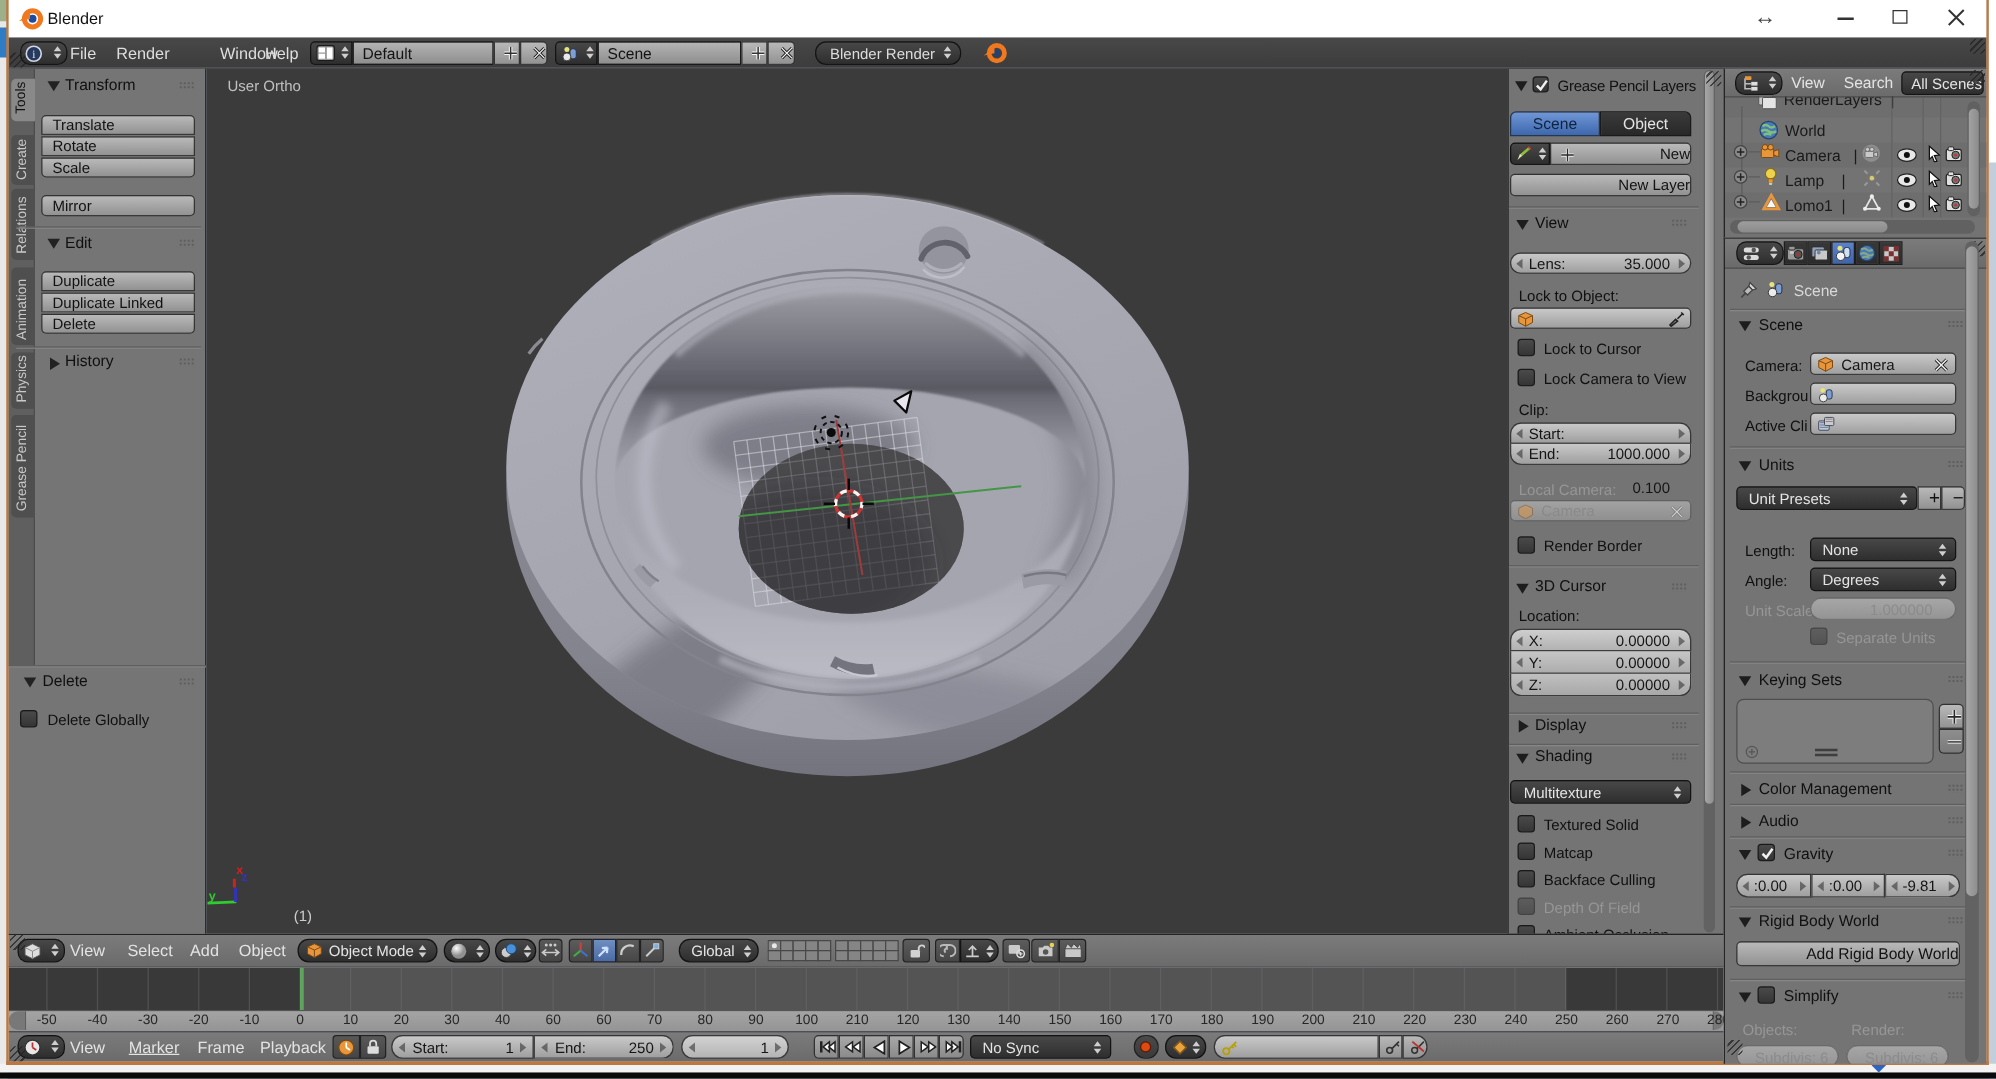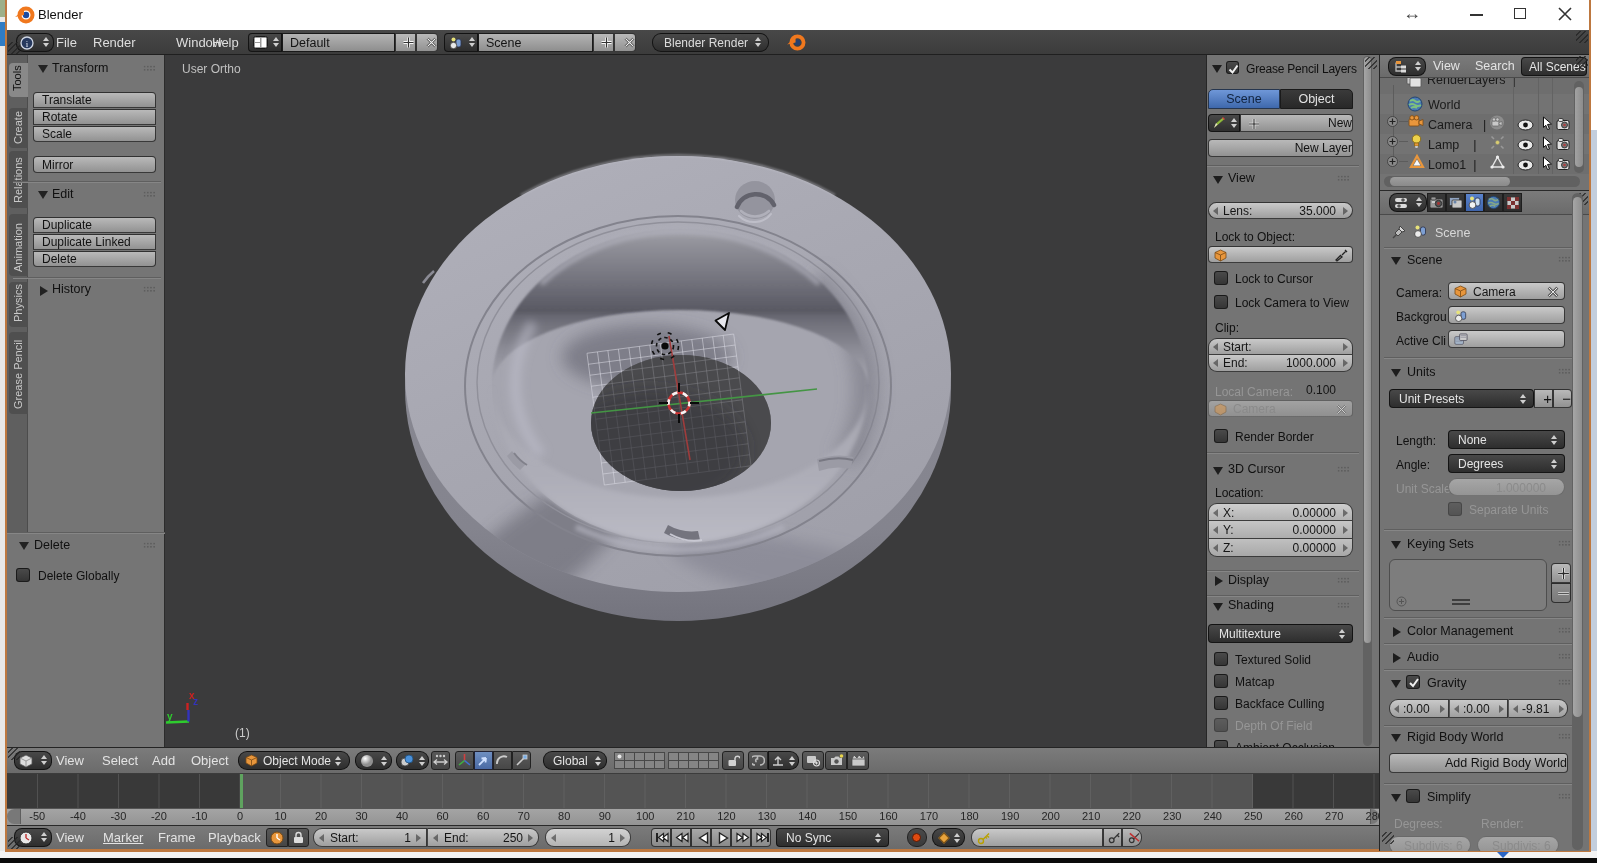--- a/index.html
+++ b/index.html
@@ -1047,21 +1047,21 @@
   <div class="tri-d" style="left:11px;top:543px;border-top-color:#1d1d1d;"></div>
   <span class="lbl" style="left:27px;top:539px;font-size:12.5px;">Rigid Body World</span>
   <div class="grip" style="left:178px;top:542px;"></div>
   <div class="btn" style="left:9px;top:562px;width:179px;height:20px;font-size:12.5px;">Add Rigid Body World</div>
   <div class="sep" style="left:4px;top:592px;width:196px;"></div>
 
   <div class="tri-d" style="left:11px;top:603px;border-top-color:#1d1d1d;"></div>
   <div class="chk" style="left:26px;top:598px;"></div>
   <span class="lbl" style="left:47px;top:599px;font-size:12.5px;">Simplify</span>
   <div class="grip" style="left:178px;top:602px;"></div>
-  <span class="lblg" style="left:14px;top:626px;">Degrees:</span>
+  <span class="lblg" style="left:14px;top:626px;">Objects:</span>
   <span class="lblg" style="left:101px;top:626px;">Render:</span>
   <div class="abs" style="left:9px;top:645px;width:82px;height:18px;background:linear-gradient(#a6a6a6,#949494);border:1px solid rgba(40,40,40,.4);border-radius:9px;">
     <span class="txt" style="left:14px;top:2px;font-size:12px;color:#8b8b8b;">Subdivis: 6</span>
   </div>
   <div class="abs" style="left:97px;top:645px;width:82px;height:18px;background:linear-gradient(#a6a6a6,#949494);border:1px solid rgba(40,40,40,.4);border-radius:9px;">
     <span class="txt" style="left:14px;top:2px;font-size:12px;color:#8b8b8b;">Subdivis: 6</span>
   </div>
   <div class="corner" style="left:2px;top:641px;"></div>
 
   <div class="abs" style="left:192px;top:2px;width:11px;height:657px;background:#626262;border-radius:6px;"></div>

